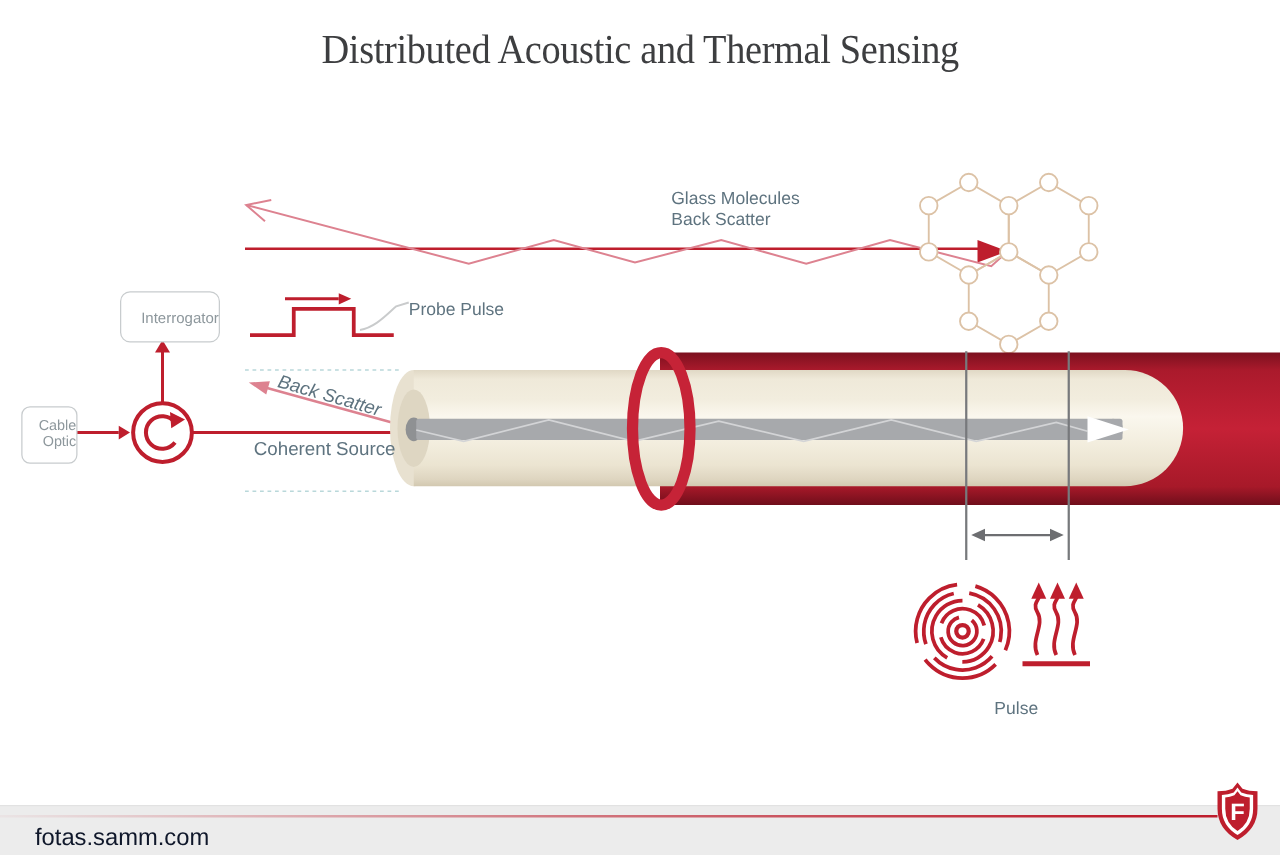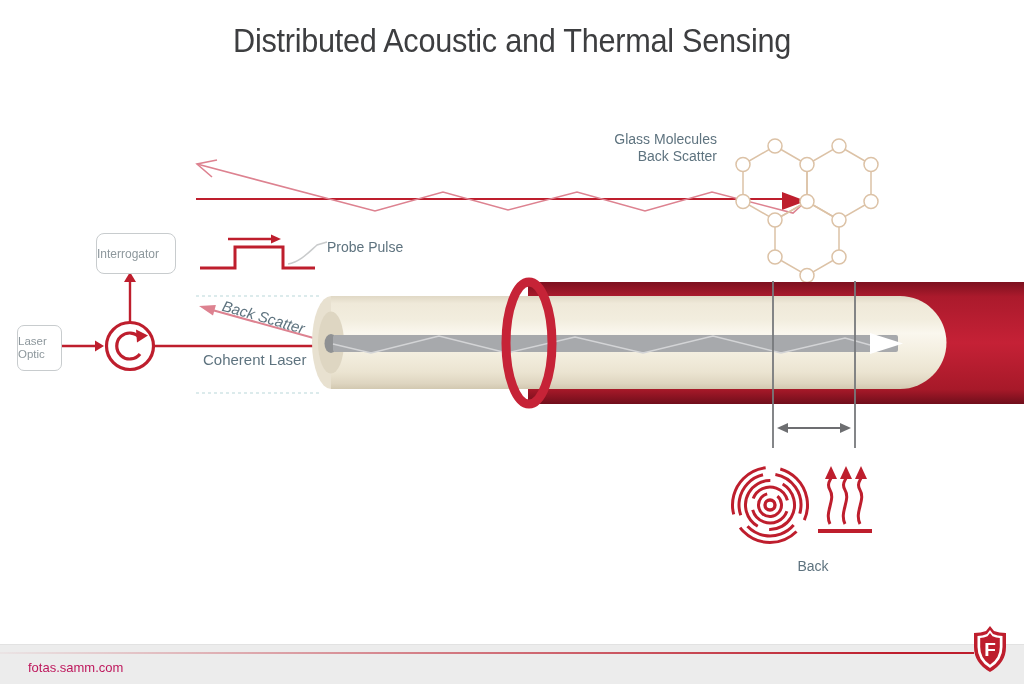--- a/index.html
+++ b/index.html
@@ -1,40 +1,40 @@
 <!DOCTYPE html>
 <html><head>
 <meta charset="utf-8">
 <style>
   html,body{margin:0;padding:0;background:#fff;}
   #stage{position:relative;width:1024px;height:684px;background:#ffffff;overflow:hidden;
          font-family:"Liberation Sans","DejaVu Sans",sans-serif;}
   #art{position:absolute;left:0;top:0;z-index:1;}
   .overlay{position:absolute;z-index:2;}
   .lbl{color:#5e737f;font-size:14px;line-height:17px;}
-  #title-wrap{left:0;top:22px;width:1024px;display:flex;justify-content:center;}
+  #title-wrap{left:0;top:22px;width:1024px;display:flex;justify-content:center;font-family:Liberation Serif, serif;}
   #title{font-size:33px;color:#3d3e40;letter-spacing:-0.3px;transform:scaleX(0.93);
          transform-origin:center;white-space:nowrap;font-weight:400;}
-  #glass-label{left:537px;top:131px;width:180px;text-align:right;}
+  #glass-label{left:537px;top:150px;width:180px;text-align:left;}
   #probe-label{left:327px;top:239px;text-align:right;}
   #backscatter-label{left:225px;top:297px;font-style:italic;font-size:15px;
         transform:rotate(16deg);transform-origin:0 0;white-space:nowrap;}
   #coherent-label{left:203px;top:351px;font-size:15px;white-space:nowrap;}
   #cable-label{left:520px;top:429px;font-size:14.5px;white-space:nowrap;}
   #event-label{left:728px;top:558px;width:170px;text-align:center;}
   .node-box{position:absolute;z-index:2;background:#fff;border:1.5px solid #c8ccce;
-        border-radius:8px;display:flex;flex-direction:column;align-items:flex-start;
+        border-radius:8px;display:flex;flex-direction:column;align-items:flex-end;
         justify-content:center;color:#8d979c;}
   #interrogator-box{left:96px;top:233px;width:78px;height:39px;font-size:12px;}
   #laser-box{left:17px;top:325px;width:43px;height:44px;font-size:11.5px;line-height:13.5px;border-radius:7px;}
   #footer-band{left:0;top:644px;width:1024px;height:40px;background:#ececec;
         border-top:1px solid #e2e2e2;z-index:2;}
   #footer-line{left:0;top:652px;width:974px;height:2px;z-index:3;
         background:linear-gradient(90deg,rgba(190,30,45,0.04),rgba(190,30,45,0.55) 45%,#be1e2d 92%);}
-  #footer-url{left:28px;top:660px;font-size:13px;color:#be185d;z-index:4;}
+  #footer-url{left:28px;top:660px;font-size:19px;color:#0f172a;z-index:4;}
   #shield-logo{left:973px;top:625px;z-index:4;}
 </style>
 </head>
 <body>
 
 <div id="stage">
 
   <svg id="art" width="1024" height="684" viewBox="0 0 1024 684">
     <defs>
       <linearGradient id="jacketGrad" x1="0" y1="282" x2="0" y2="404" gradientUnits="userSpaceOnUse">
@@ -178,31 +178,31 @@
     <div>Back Scatter</div>
   </div>
 
   <div class="overlay lbl" id="probe-label">Probe Pulse</div>
 
   <div class="node-box" id="interrogator-box">
     <span>Interrogator</span>
   </div>
 
   <div class="node-box" id="laser-box">
-    <span>Laser</span>
+    <span>Cable</span>
     <span>Optic</span>
   </div>
 
   <div class="overlay lbl" id="backscatter-label">Back Scatter</div>
 
-  <div class="overlay lbl" id="coherent-label">Coherent Laser</div>
+  <div class="overlay lbl" id="coherent-label">Coherent Source</div>
 
 
   <div class="overlay lbl" id="event-label">
-    <div>Back</div>
+    <div>Pulse</div>
   </div>
 
   <div class="overlay" id="footer-band"></div>
   <div class="overlay" id="footer-line"></div>
   <div class="overlay" id="footer-url">fotas.samm.com</div>
 
   <svg class="overlay" id="shield-logo" width="34" height="48" viewBox="0 0 34 48">
     <path d="M17 1 L21 6 Q26 8 33 8 L33 22 Q33 38 17 47 Q1 38 1 22 L1 8 Q8 8 13 6 Z" fill="#be1e2d"></path>
     <path d="M17 5 L20 9 Q24.5 10.8 29.5 11 L29.5 22 Q29.5 35.5 17 43 Q4.5 35.5 4.5 22 L4.5 11 Q9.5 10.8 14 9 Z" fill="#ffffff"></path>
     <path d="M17 8 L19.5 11.2 Q23 12.8 26.8 13 L26.8 22 Q26.8 33.5 17 39.8 Q7.2 33.5 7.2 22 L7.2 13 Q11 12.8 14.5 11.2 Z" fill="#be1e2d"></path>

